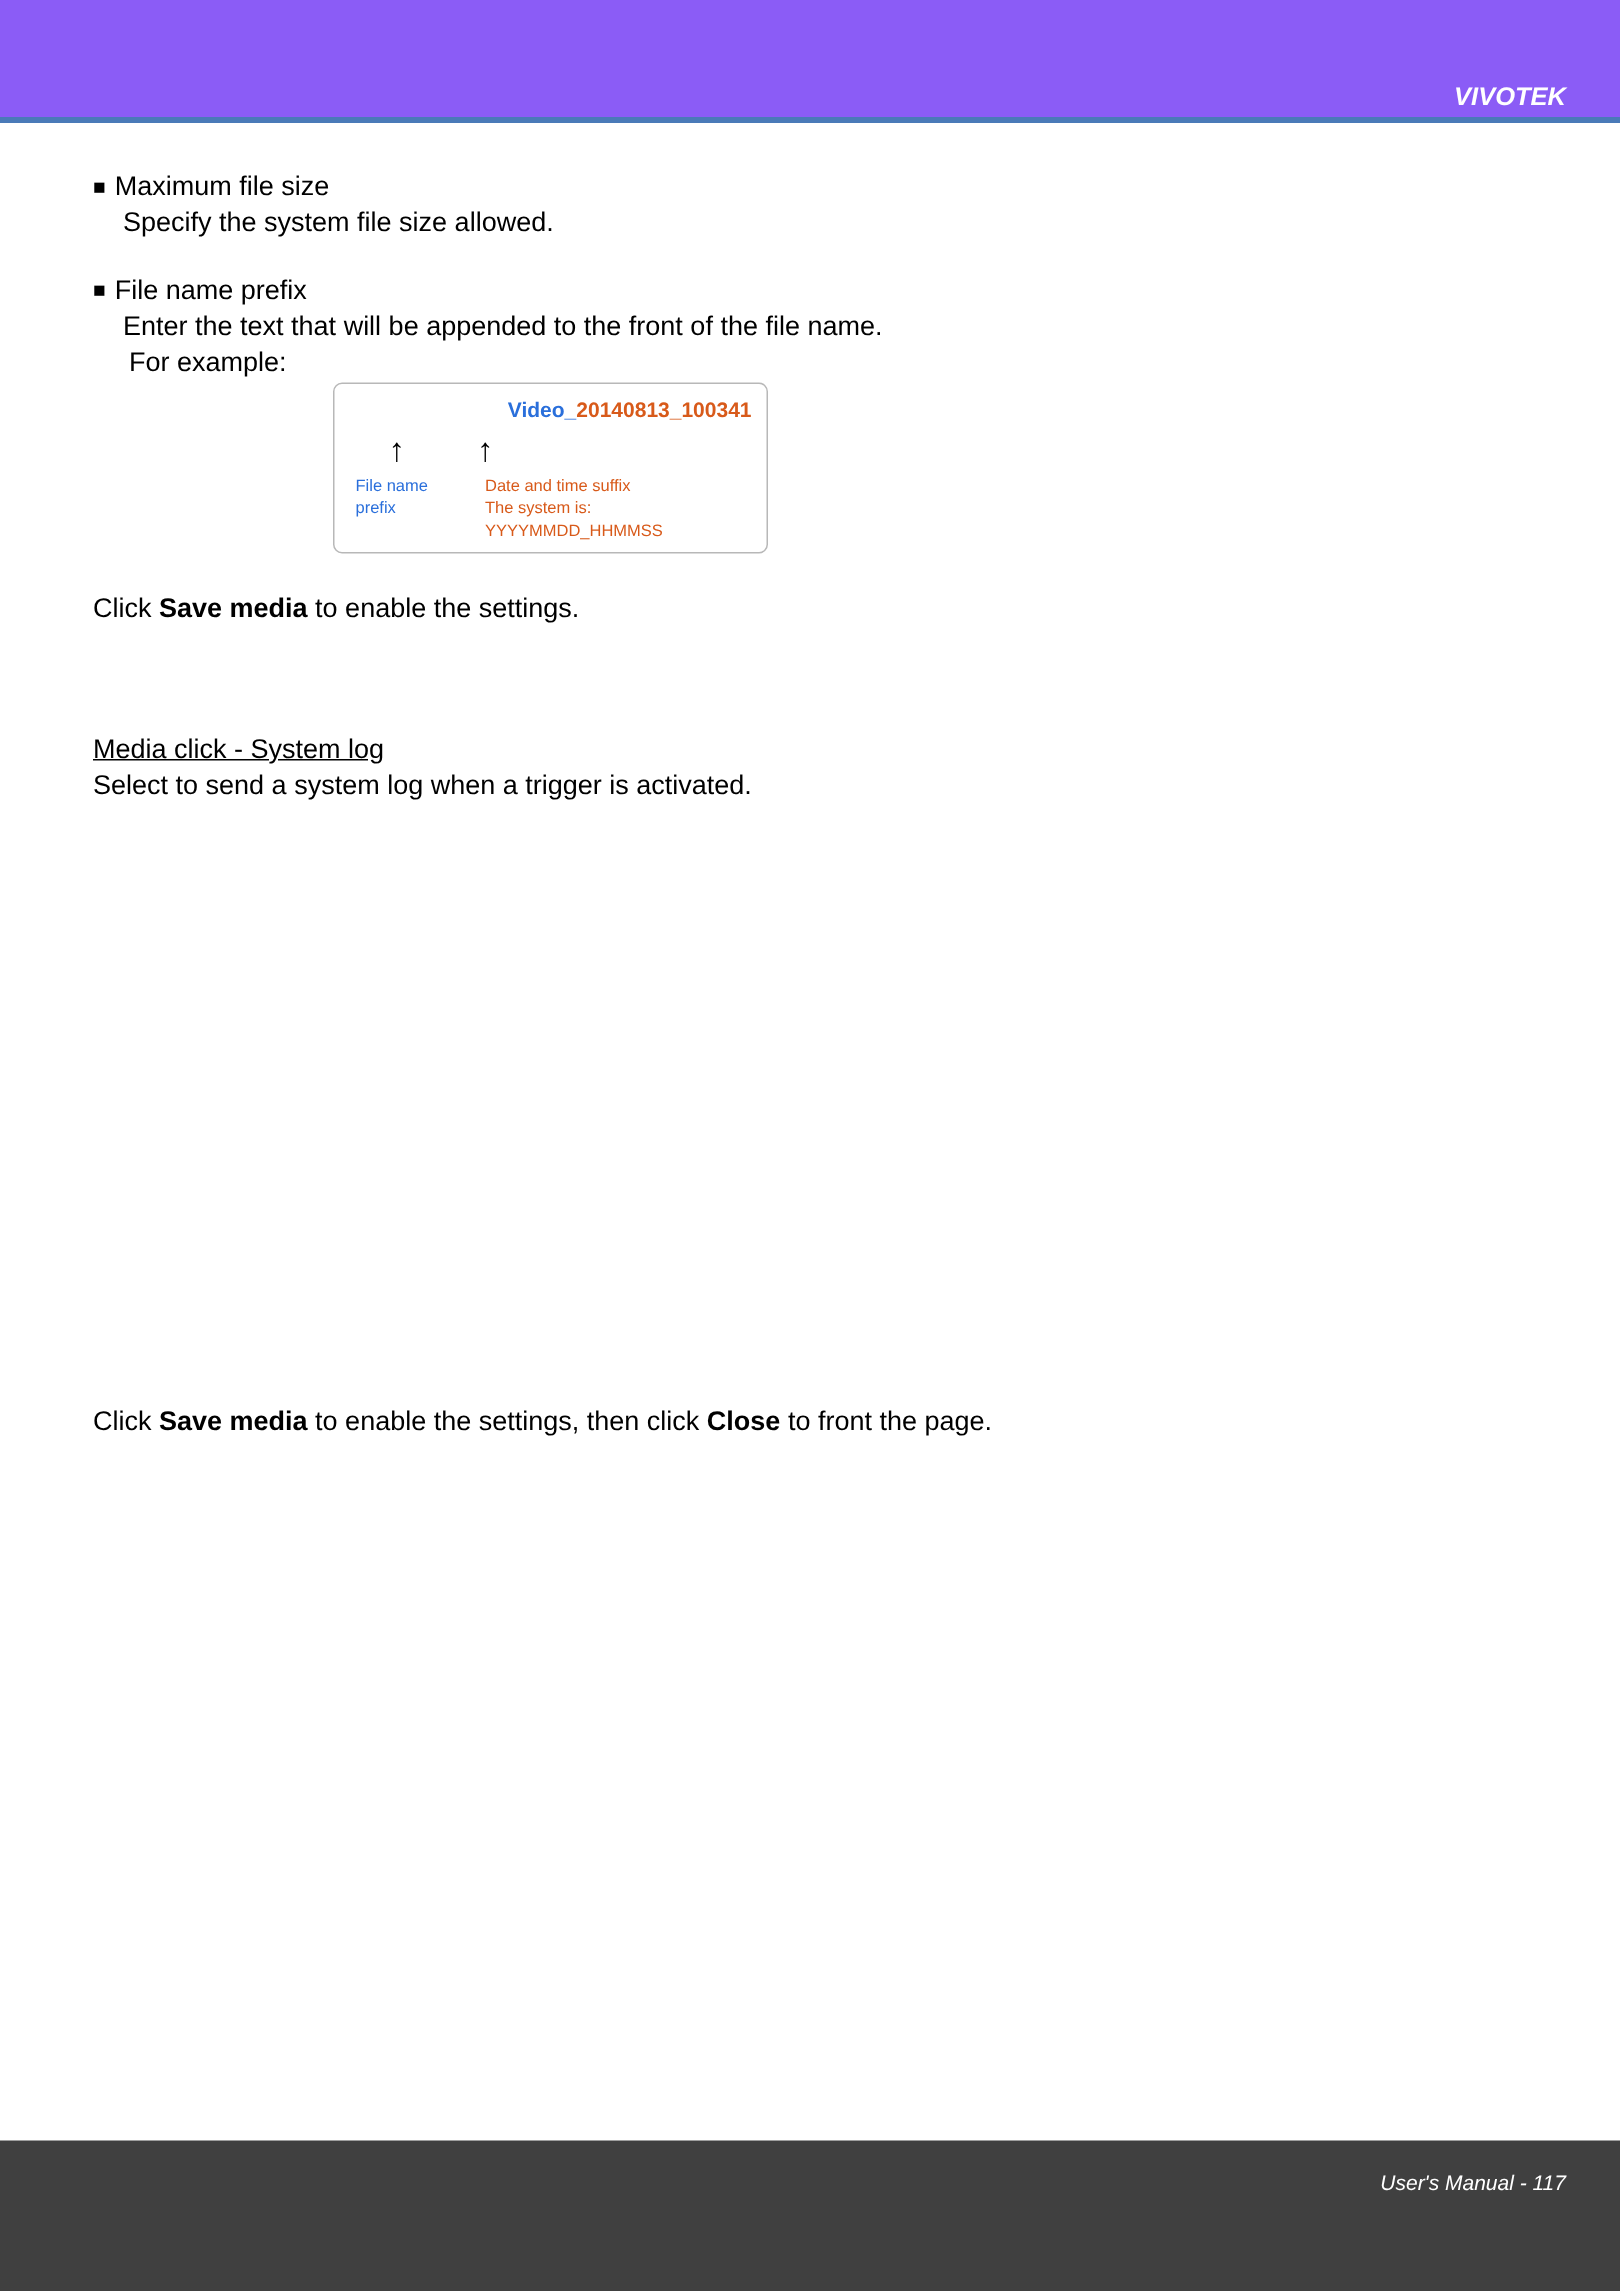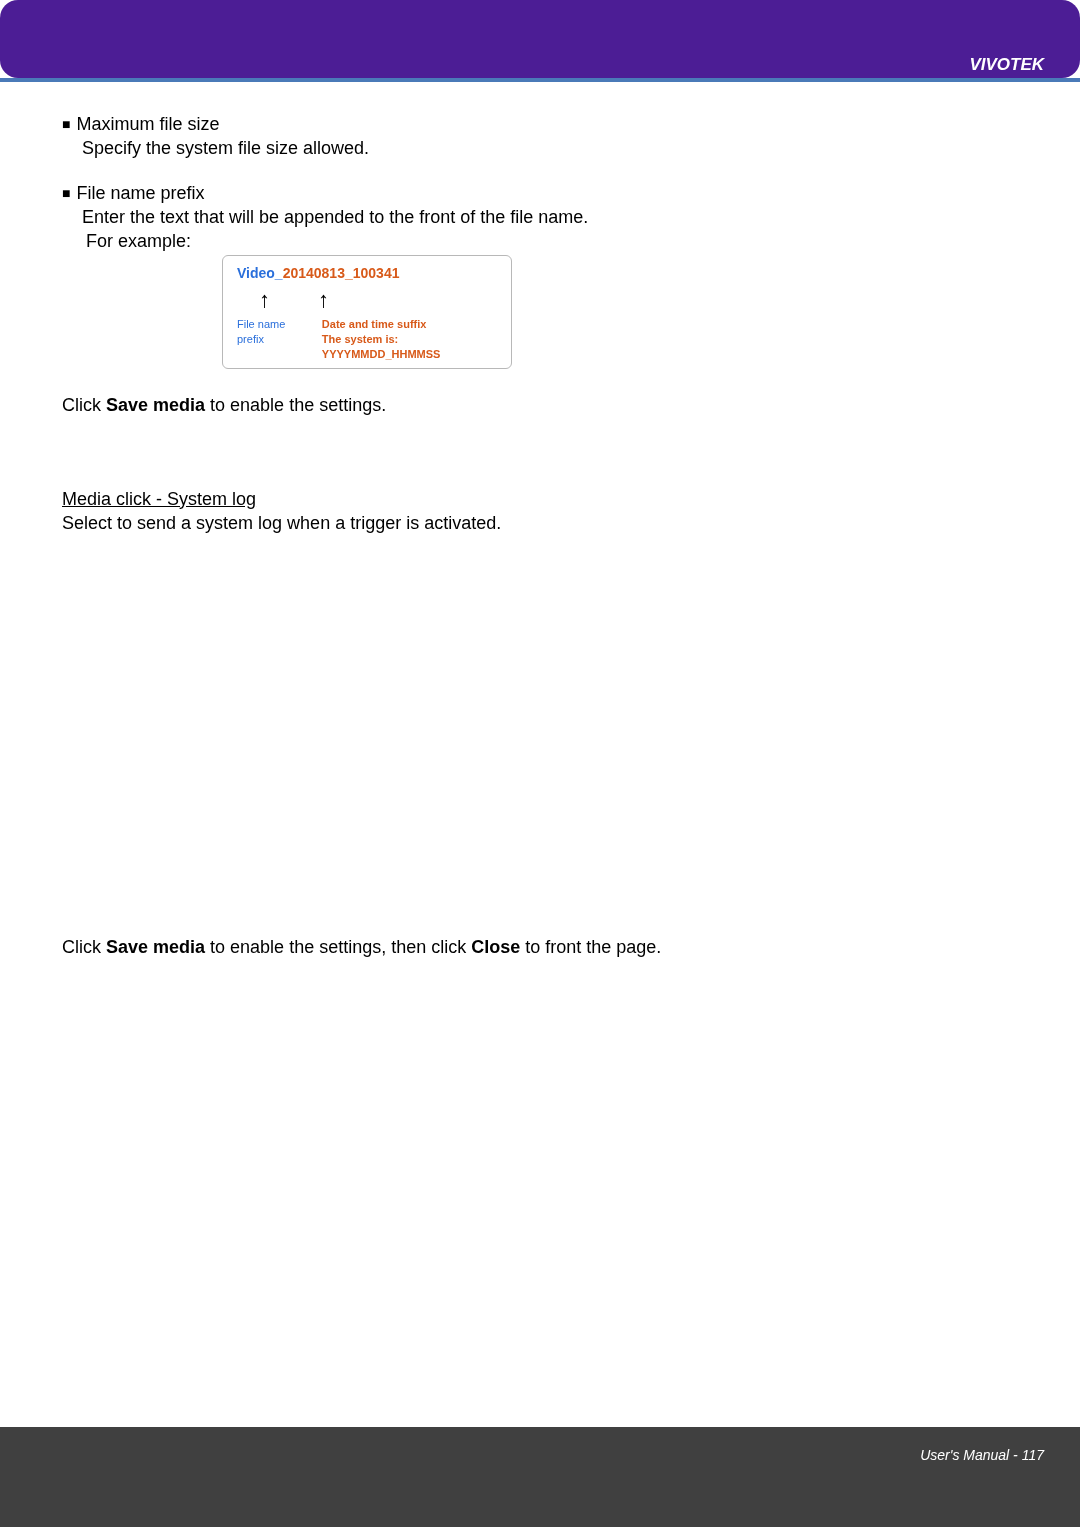--- a/index.html
+++ b/index.html
@@ -14,25 +14,24 @@
     font-family: Arial, Helvetica, sans-serif;
     position: relative;
   }
   .page {
     background: #ffffff;
     margin: 0;
     height: 100%;
     position: relative;
   }
   .header-band {
-    background: #4c1d95;
+    background: #8b5cf6;
     height: 78px;
     width: 100%;
     position: relative;
-    border-radius: 18px;
   }
   .header-brand {
     color: #ffffff;
     font-weight: bold;
     font-style: italic;
     font-size: 17px;
     position: absolute;
     right: 36px;
     top: 55px;
   }
@@ -86,21 +85,21 @@
     color: #000;
     font-weight: bold;
   }
   .labels-row {
     display: flex;
     gap: 14px;
     font-size: 11px;
     margin-top: 2px;
   }
   .lbl-prefix { color: #2a6fdb; }
-  .lbl-suffix { color: #d85a1a; font-weight: bold; }
+  .lbl-suffix { color: #d85a1a; }
   .suffix-block { display: flex; flex-direction: column; }
   .click-line { margin-top: 24px; }
   .underline { text-decoration: underline; }
   .bold { font-weight: bold; }
   .section-gap { height: 70px; }
   .big-gap { height: 400px; }
   .footer-band {
     position: absolute;
     bottom: 0;
     left: 0;
@@ -138,21 +137,21 @@
     <div class="spacer-md"></div>
 
     <div class="bullet-row">
       <span class="sq">■</span>
       <span>File name prefix</span>
     </div>
     <div class="indent">Enter the text that will be appended to the front of the file name.</div>
     <div class="indent" style="margin-left:24px">For example:</div>
 
     <div class="diagram-box">
-      <div class="diagram-title" style="text-align:left">
+      <div class="diagram-title" style="text-align:right">
         <span class="prefix-part">Video_</span><span class="suffix-part">20140813_100341</span>
       </div>
       <div class="arrows-row">
         <span class="arrow-glyph">↑</span>
         <span class="arrow-glyph">↑</span>
       </div>
       <div class="labels-row">
         <span class="lbl-prefix">File name prefix</span>
         <span class="suffix-block">
           <span class="lbl-suffix">Date and time suffix</span>

